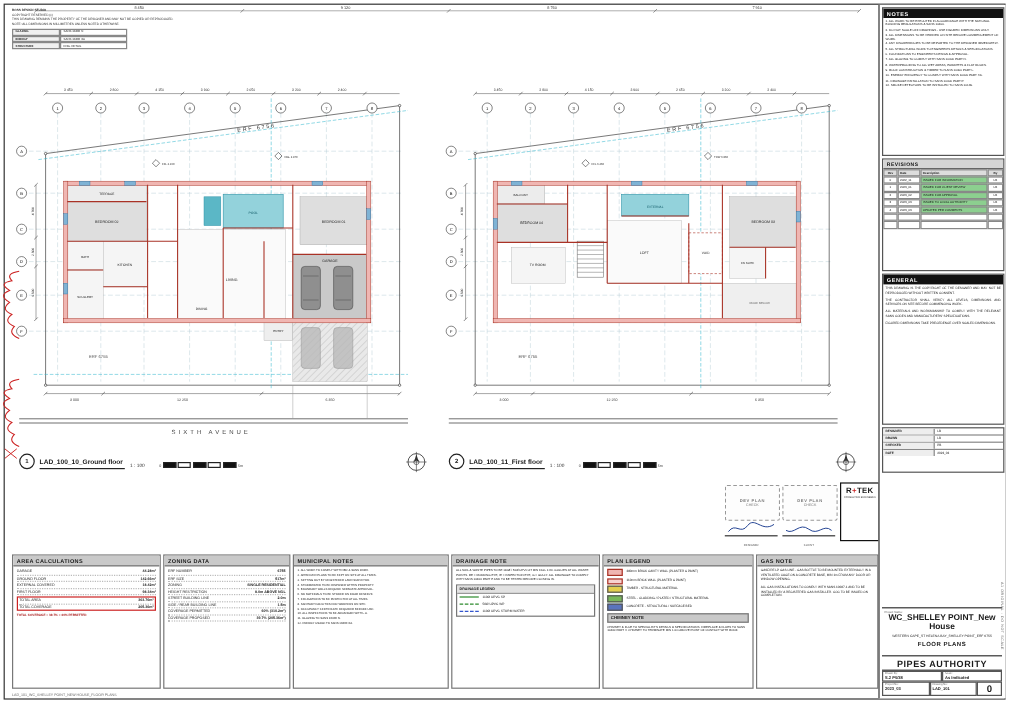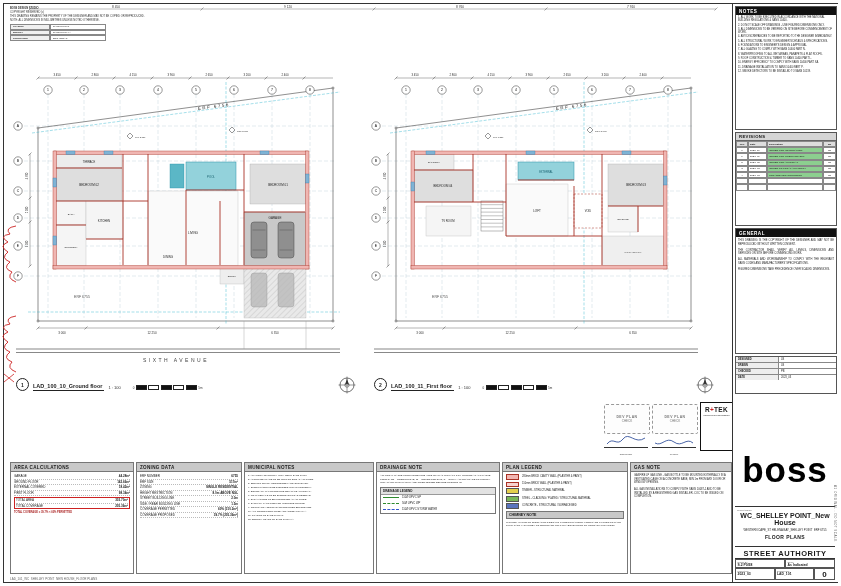--- a/index.html
+++ b/index.html
@@ -819,30 +819,29 @@
       <div class="irow">
           <div class="ilab">CHECKED</div>
           <div class="ival">PB</div>
         </div>
       <div class="irow" style="border-bottom:none">
           <div class="ilab">DATE</div>
           <div class="ival">2023_03</div>
         </div>
     </div>
 
-    <div class="bosslogo" style="top:448px">boss</div>
 
     <div class="projblock" style="top:502px">
       <div class="plabel">Project Name:</div>
       <div class="pname">WC_SHELLEY POINT_New House</div>
       <div class="psub">WESTERN CAPE_ST HELENA BAY_SHELLEY POINT_ERF 6755</div>
       <div class="psheet">FLOOR PLANS</div>
     </div>
 
-    <div class="auth" style="top:542px">STREET AUTHORITY</div>
+    <div class="auth" style="top:542px">PIPES AUTHORITY</div>
 
     <div class="fields" style="top:554px">
       <div class="frow">
         <div class="fcell f1">
           <span class="flab">Drawn By:</span>
             <span class="fval">S.2 P0/38</span>
         </div>
         <div class="fcell f1">
           <span class="flab">Scale:</span>
             <span class="fval">As Indicated</span>

